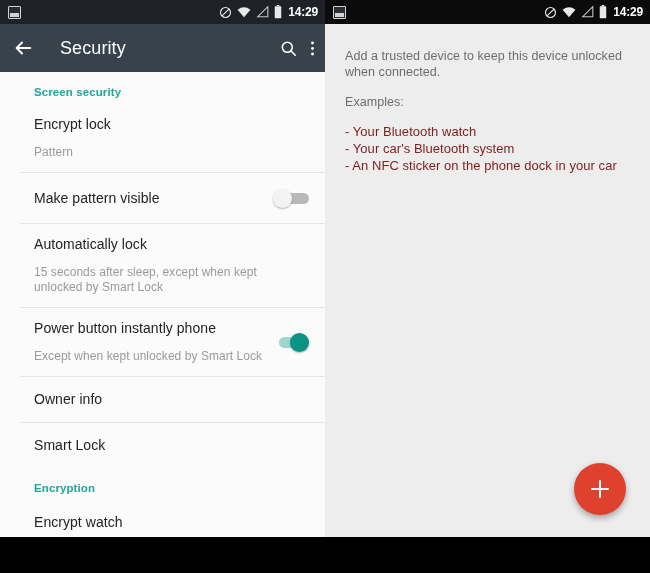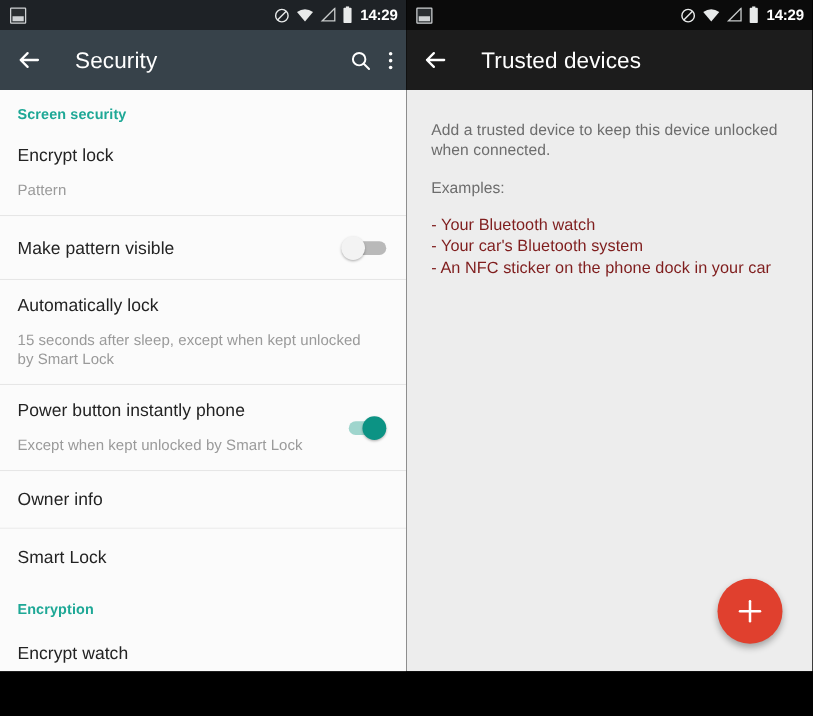--- a/index.html
+++ b/index.html
@@ -94,20 +94,21 @@
   }
   .tb-actions { margin-left: auto; display: flex; align-items: center; gap: 12px; }
   .tb-btn { display: flex; align-items: center; justify-content: center; }
 
   
   .list {
     flex: 1 1 auto;
     background: #fbfbfb;
     overflow: hidden;
     position: relative;
+    padding-left: 20px;
   }
   .section-header {
     color: #1ea896;
     font-size: 11.5px;
     font-weight: bold;
     padding: 14px 0 6px 14px;
     letter-spacing: 0.1px;
   }
   .row {
     position: relative;
@@ -381,28 +382,20 @@
             <path d="M20 1 L20 18 L3 18 Z" fill="none" stroke="#c6c9c9" stroke-width="1.8"></path>
           </svg>
           <svg width="8" height="14" viewBox="0 0 12 22">
             <rect x="4" y="0" width="4" height="2.2" fill="#e8eaea"></rect>
             <rect x="0.9" y="2" width="10.2" height="19" rx="1" fill="#e8eaea"></rect>
           </svg>
           <span class="sb-time">14:29</span>
         </div>
       </div>
 
-      <div class="toolbar trusted">
-        <span class="tb-btn">
-          <svg width="22" height="22" viewBox="0 0 24 24">
-            <path d="M20 12 H5 M11 6 L5 12 L11 18" fill="none" stroke="#ffffff" stroke-width="2" stroke-linecap="round" stroke-linejoin="round"></path>
-          </svg>
-        </span>
-        <span class="tb-title">Trusted devices</span>
-      </div>
 
       <div class="content">
         <p class="para">Add a trusted device to keep this device unlocked when connected.</p>
         <p class="para examples">Examples:</p>
         <div class="bullets">
           <div class="bullet">- Your Bluetooth watch</div>
           <div class="bullet">- Your car's Bluetooth system</div>
           <div class="bullet">- An NFC sticker on the phone dock in your car</div>
         </div>
 

